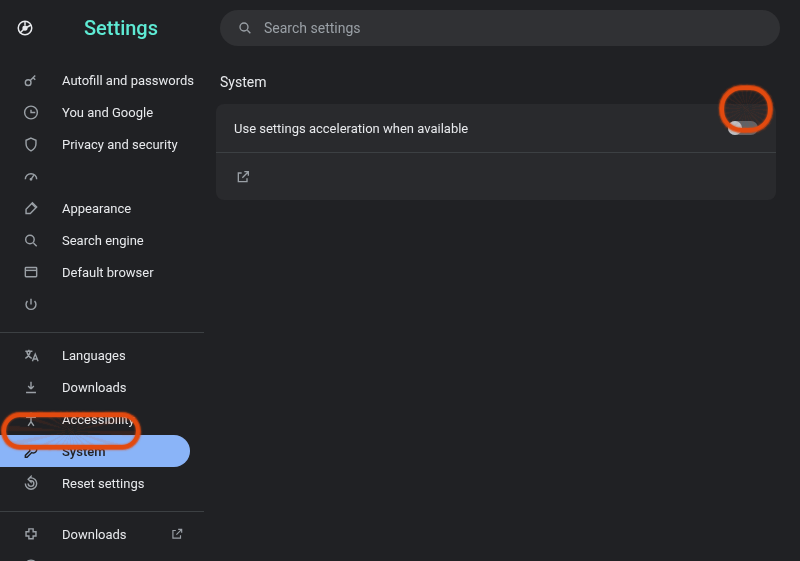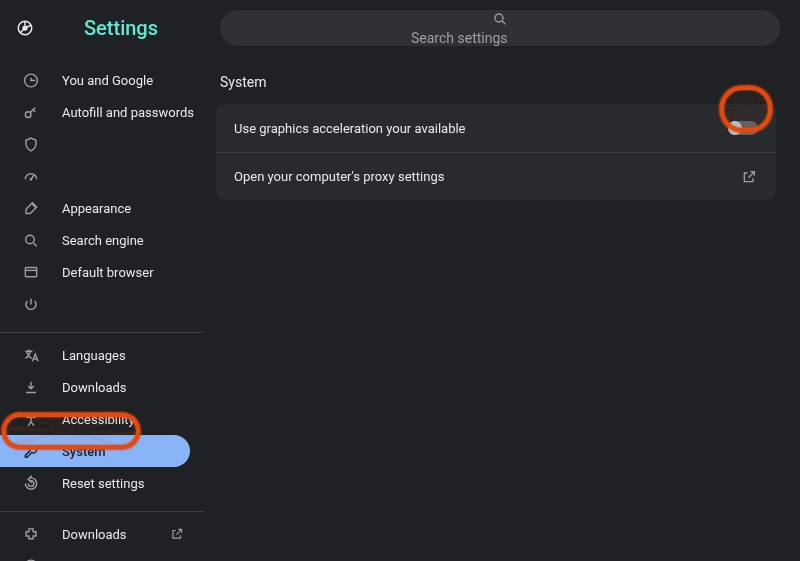--- a/index.html
+++ b/index.html
@@ -36,22 +36,21 @@
       max-width: 560px;
     }
     .search {
       background: #303134;
       border-radius: 22px;
       height: 36px;
       width: 100%;
       display: flex;
       align-items: center;
       padding: 0 16px;
-      gap: 3px;
-      flex-direction: column;
+      gap: 10px;
     }
     .search input {
       background: transparent;
       border: none;
       outline: none;
       color: #9aa0a6;
       font-size: 14px;
       flex: 1;
     }
     .search input::placeholder { color: #9aa0a6; }
@@ -185,41 +184,42 @@
   </div>
 </div>
 
 <div class="body">
   <nav class="sidebar">
 
     <div class="sidebar-group">
       <div class="sidebar-item">
         <span class="icon-slot">
             <svg viewBox="0 0 24 24" width="17" height="17" fill="none" stroke="currentColor" stroke-width="2">
+              <circle cx="8" cy="15" r="4"></circle>
+              <path d="M11 12l7-7M15 8l3 3"></path>
+            </svg>
+          </span>
+        <span class="label">Autofill and passwords</span>
+      </div>
+      <div class="sidebar-item">
+        <span class="icon-slot">
+            <svg viewBox="0 0 24 24" width="17" height="17" fill="none" stroke="currentColor" stroke-width="2">
               <circle cx="12" cy="12" r="9"></circle>
               <path d="M12 8v4h6"></path>
             </svg>
           </span>
         <span class="label">You and Google</span>
       </div>
       <div class="sidebar-item">
         <span class="icon-slot">
             <svg viewBox="0 0 24 24" width="17" height="17" fill="none" stroke="currentColor" stroke-width="2">
-              <circle cx="8" cy="15" r="4"></circle>
-              <path d="M11 12l7-7M15 8l3 3"></path>
-            </svg>
-          </span>
-        <span class="label">Autofill and passwords</span>
-      </div>
-      <div class="sidebar-item">
-        <span class="icon-slot">
-            <svg viewBox="0 0 24 24" width="17" height="17" fill="none" stroke="currentColor" stroke-width="2">
               <path d="M12 3l7 3v5c0 5-3 8-7 10-4-2-7-5-7-10V6z"></path>
             </svg>
           </span>
+        <span class="label">Privacy and security</span>
       </div>
       <div class="sidebar-item">
         <span class="icon-slot">
             <svg viewBox="0 0 24 24" width="17" height="17" fill="none" stroke="currentColor" stroke-width="2">
               <path d="M4 16a8 8 0 0116 0"></path>
               <path d="M12 16l4-6"></path>
               <circle cx="12" cy="16" r="1" fill="currentColor"></circle>
             </svg>
           </span>
       </div>
@@ -333,27 +333,26 @@
         <span class="label">About Chrome</span>
       </div>
     </div>
 
   </nav>
 
   <main class="main">
     <div class="section-title">System</div>
     <div class="card">
       <div class="row">
-        <span>Use graphics acceleration your available</span>
+        <span>Use settings acceleration when available</span>
         <div class="toggle">
           <div class="knob"></div>
         </div>
       </div>
       <div class="row">
-        <span>Open your computer's proxy settings</span>
         <span class="icon-slot">
           <svg viewBox="0 0 24 24" width="16" height="16" fill="none" stroke="#9aa0a6" stroke-width="2">
               <path d="M14 4h6v6M20 4l-9 9M18 14v5H5V6h5"></path>
             </svg>
         </span>
       </div>
     </div>
   </main>
 </div>
 

